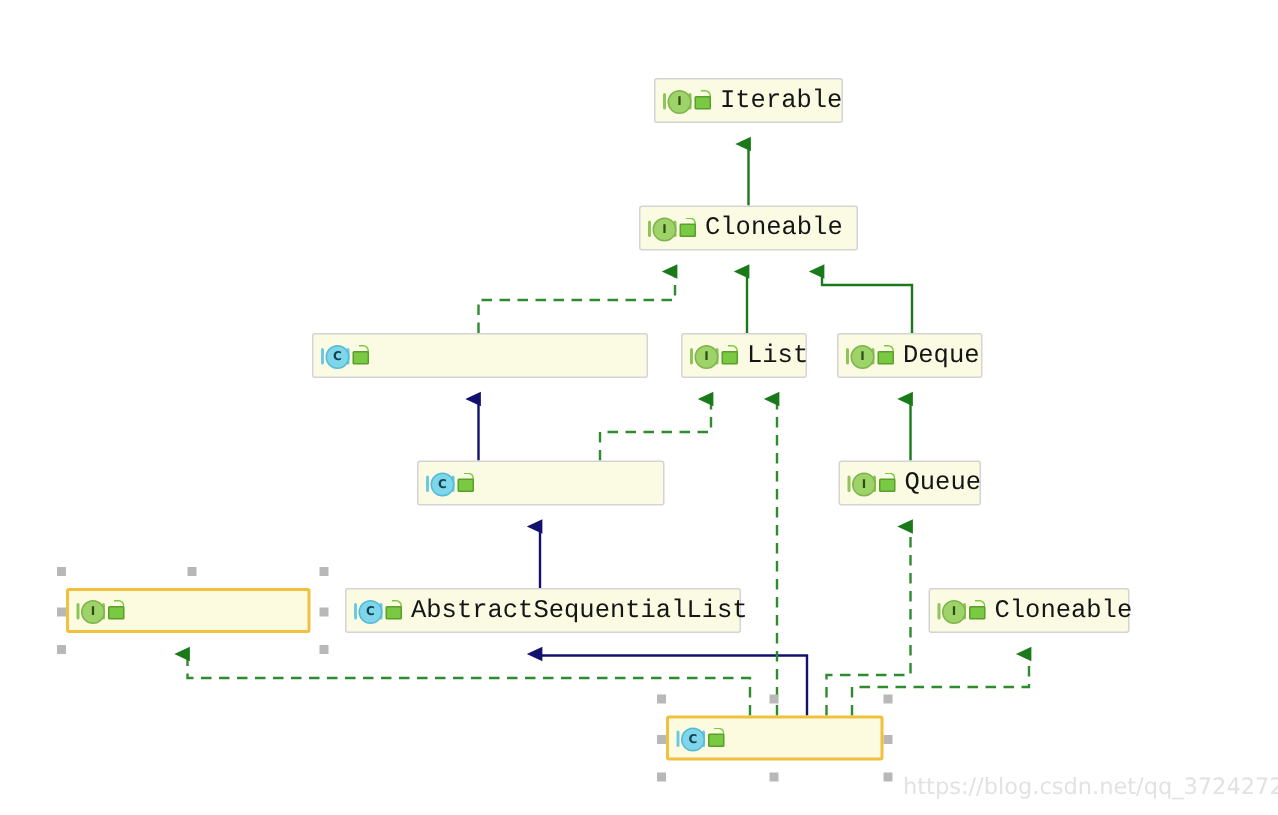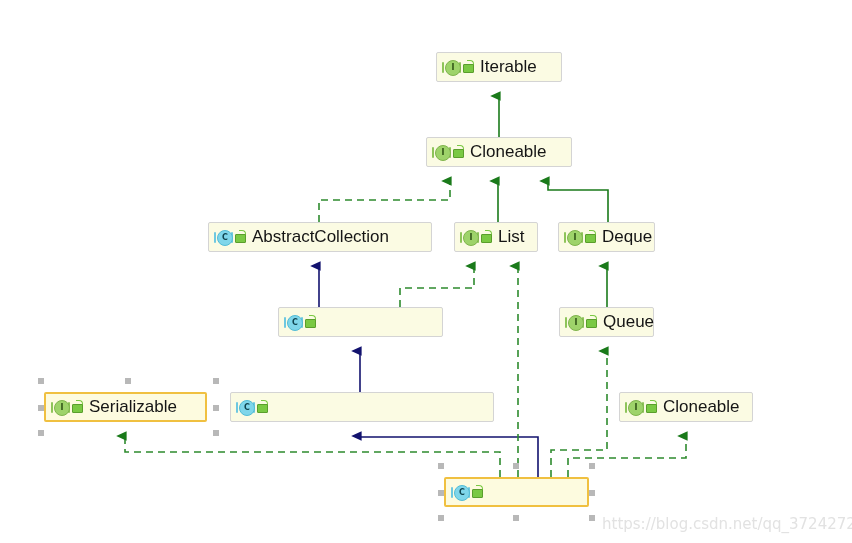--- a/index.html
+++ b/index.html
@@ -38,21 +38,21 @@
   }
   .node.selected {
     border: 2px solid #f0c040;
     background: #fdfbdf;
   }
   .node-label {
     font-size: 17px;
     color: #151515;
     letter-spacing: 0px;
     margin-left: 6px;
-    font-family: Liberation Sans, sans-serif;
+    font-family: Liberation Mono, monospace;
   }
   
   .glyph {
     position: relative;
     width: 15px;
     height: 15px;
     flex: 0 0 15px;
   }
   .glyph .disc {
     position: absolute;
@@ -236,21 +236,20 @@
   <div class="node" style="left:208px; top:222px; width:224px;">
     <span class="glyph klass">
       <span class="tick l"></span>
         <span class="tick r"></span>
       <span class="disc">C</span>
     </span>
     <span class="lock">
       <span class="shackle"></span>
         <span class="body"></span>
     </span>
-    <span class="node-label">AbstractCollection</span>
   </div>
 
   <div class="node" style="left:454px; top:222px; width:84px;">
     <span class="glyph iface">
       <span class="tick l"></span>
         <span class="tick r"></span>
       <span class="disc">I</span>
     </span>
     <span class="lock">
       <span class="shackle"></span>
@@ -307,33 +306,33 @@
   <div class="node selected" style="left:44px; top:392px; width:163px;">
     <span class="glyph iface">
       <span class="tick l"></span>
         <span class="tick r"></span>
       <span class="disc">I</span>
     </span>
     <span class="lock">
       <span class="shackle"></span>
         <span class="body"></span>
     </span>
-    <span class="node-label">Serializable</span>
   </div>
 
   <div class="node" style="left:230px; top:392px; width:264px;">
     <span class="glyph klass">
       <span class="tick l"></span>
         <span class="tick r"></span>
       <span class="disc">C</span>
     </span>
     <span class="lock">
       <span class="shackle"></span>
         <span class="body"></span>
     </span>
+    <span class="node-label">AbstractSequentialList</span>
   </div>
 
   <div class="node" style="left:619px; top:392px; width:134px;">
     <span class="glyph iface">
       <span class="tick l"></span>
         <span class="tick r"></span>
       <span class="disc">I</span>
     </span>
     <span class="lock">
       <span class="shackle"></span>

